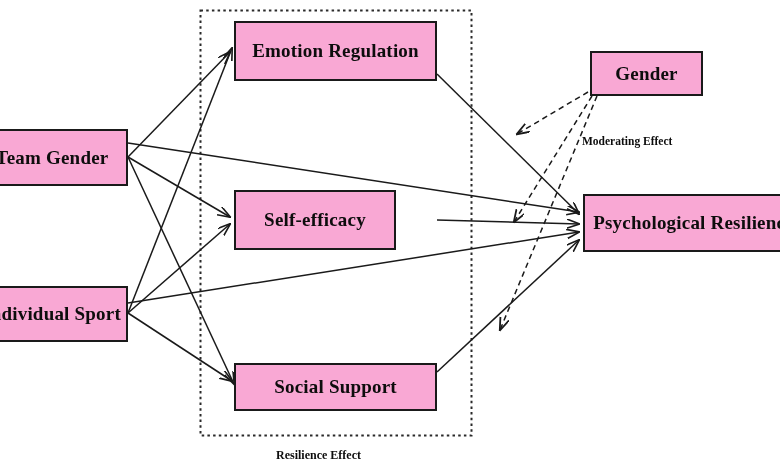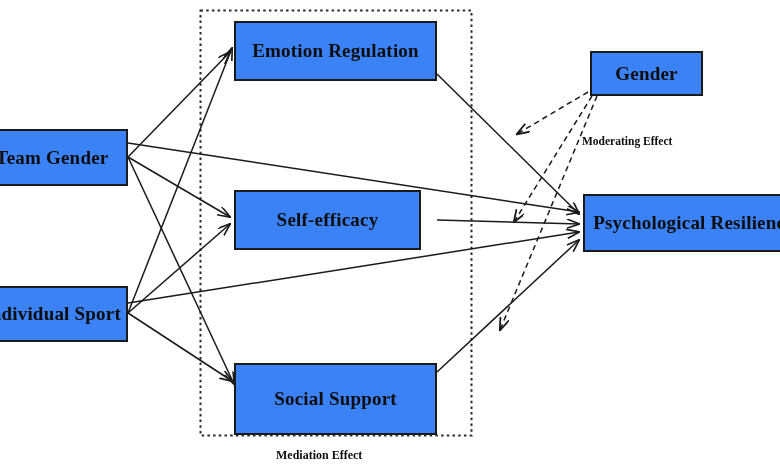--- a/index.html
+++ b/index.html
@@ -18,21 +18,21 @@
   svg.layer {
     position: absolute;
     left: 0;
     top: 0;
     width: 780px;
     height: 470px;
   }
   .node-box {
     position: absolute;
     box-sizing: border-box;
-    background: #3b82f6;
+    background: #f9a8d4;
     border: 2.5px solid #1a1a1a;
     display: flex;
     align-items: center;
     justify-content: center;
     z-index: 5;
   }
   .node-label {
     font-family: "Liberation Serif", "DejaVu Serif", serif;
     font-weight: bold;
     color: #0d0d0d;
@@ -49,22 +49,22 @@
   }
 
   
   #box-team-sport   { left: -24px;  top: 129px; width: 152px; height: 57px; }
   #box-individual-sport { left: -24px; top: 286px; width: 152px; height: 56px; }
   #box-team-sport .node-label,
   #box-individual-sport .node-label { font-size: 19px; }
 
   
   #box-emotion-regulation { left: 234px; top: 21px;  width: 203px; height: 60px; }
-  #box-self-efficacy      { left: 234px; top: 190px; width: 187px; height: 60px; }
-  #box-social-support     { left: 234px; top: 363px; width: 203px; height: 72px; }
+  #box-self-efficacy      { left: 234px; top: 190px; width: 162px; height: 60px; }
+  #box-social-support     { left: 234px; top: 363px; width: 203px; height: 48px; }
   #box-emotion-regulation .node-label,
   #box-self-efficacy .node-label,
   #box-social-support .node-label { font-size: 19px; }
 
   
   #box-gender { left: 590px; top: 51px; width: 113px; height: 45px; }
   #box-gender .node-label { font-size: 19px; }
 
   
   #box-psychological-resilience { left: 583px; top: 194px; width: 221px; height: 58px; }
@@ -138,15 +138,15 @@
   <div class="node-box" id="box-gender">
     <span class="node-label">Gender</span>
   </div>
 
   <div class="node-box" id="box-psychological-resilience">
     <span class="node-label">Psychological Resilience</span>
   </div>
 
   <div class="caption" id="caption-moderating">Moderating Effect</div>
 
-  <div class="caption" id="caption-mediation">Mediation Effect</div>
+  <div class="caption" id="caption-mediation">Resilience Effect</div>
 
 </div>
 
 </body></html>

